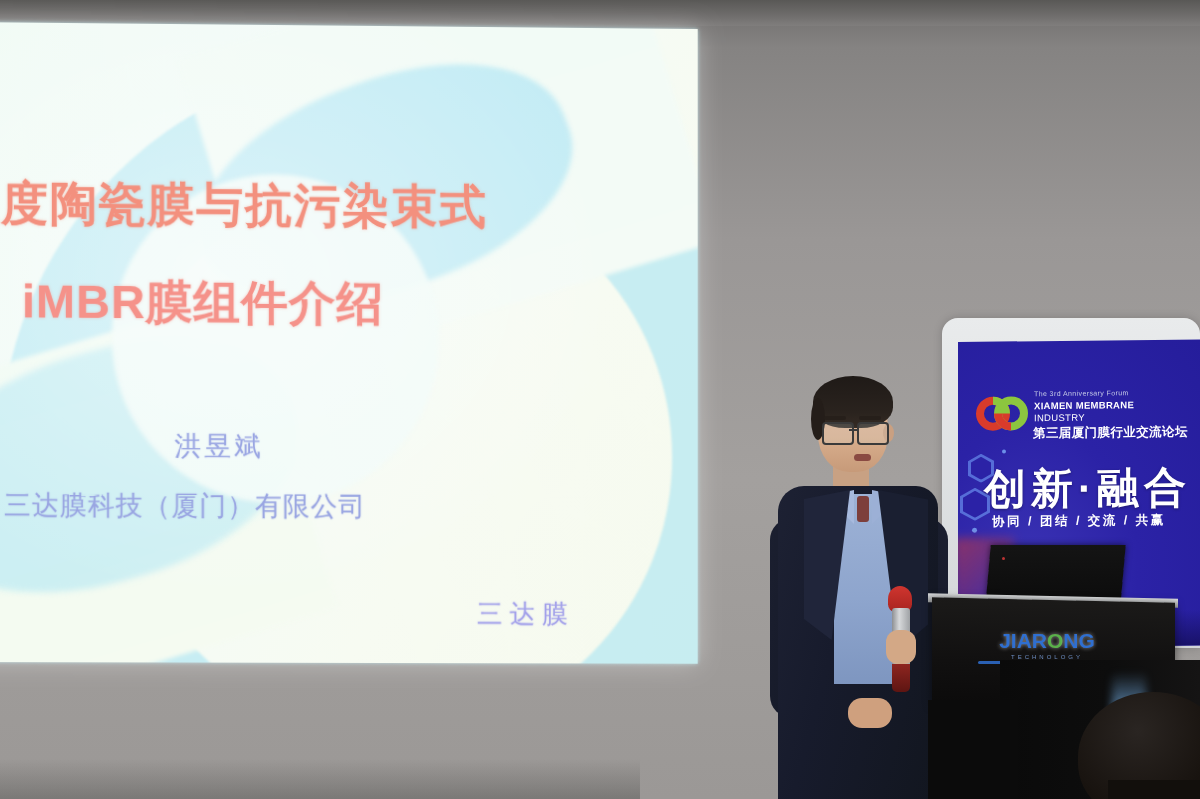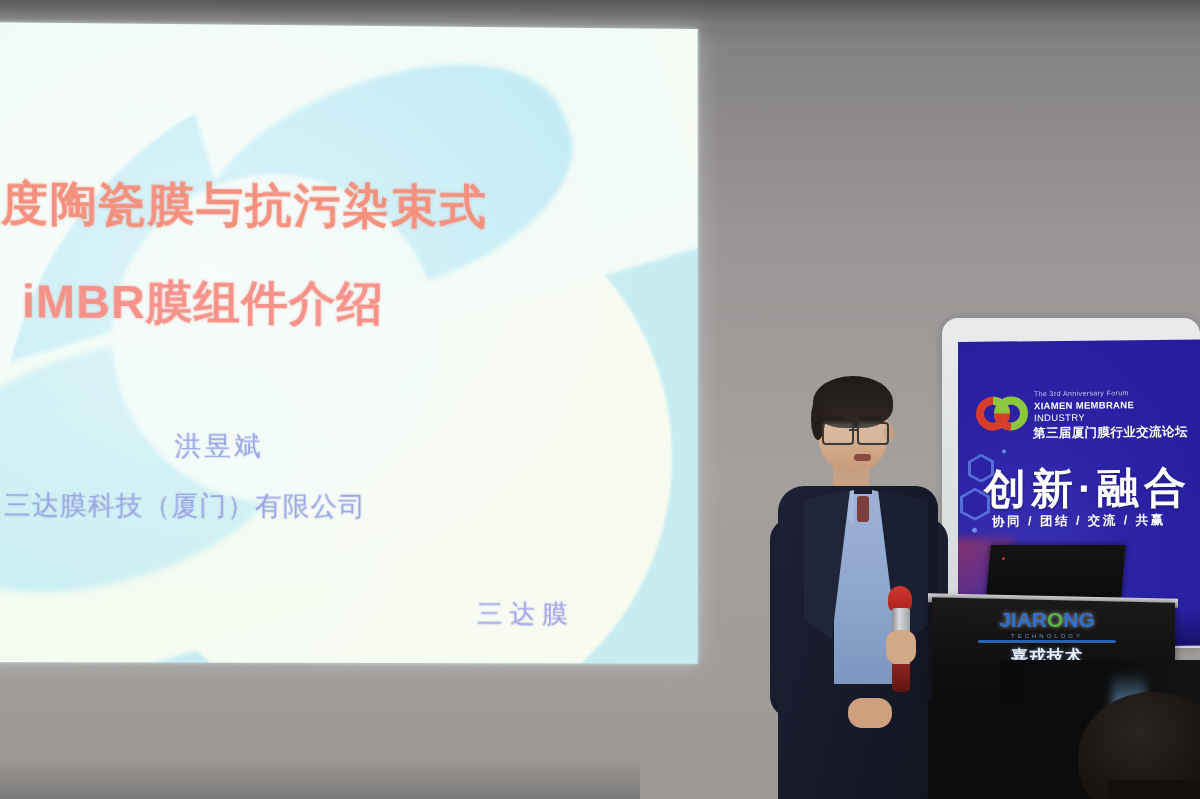--- a/index.html
+++ b/index.html
@@ -192,20 +192,21 @@
   #podium-top{
     position:absolute;left:928px;top:596px;width:250px;height:9px;
     background:linear-gradient(180deg,#d9dbdc 0%,#9a9c9d 100%);
     transform:skewY(1.3deg);
   }
   #podium-logo{position:absolute;left:972px;top:608px;width:150px;height:58px;text-align:center;}
   #podium-logo-en{
     font-size:21px;font-weight:bold;letter-spacing:0px;
     color:#2f6fd0;
     text-shadow:0 0 4px rgba(255,255,255,.55);
+    margin-top:21px;
   }
   #podium-logo-en .o-green{color:#5ab04a;}
   #podium-logo-tech{
     font-size:6px;letter-spacing:3px;color:#6f8fc4;margin-top:1px;
   }
   #podium-logo-bar{height:3px;background:#2f6fd0;margin:1px 6px 2px 6px;border-radius:2px;opacity:.85;}
   #podium-logo-cn{
     font-size:17px;font-weight:bold;color:#eef2f8;letter-spacing:1px;
     text-shadow:0 0 4px rgba(120,170,255,.6);
     font-family:Liberation Mono, monospace;

